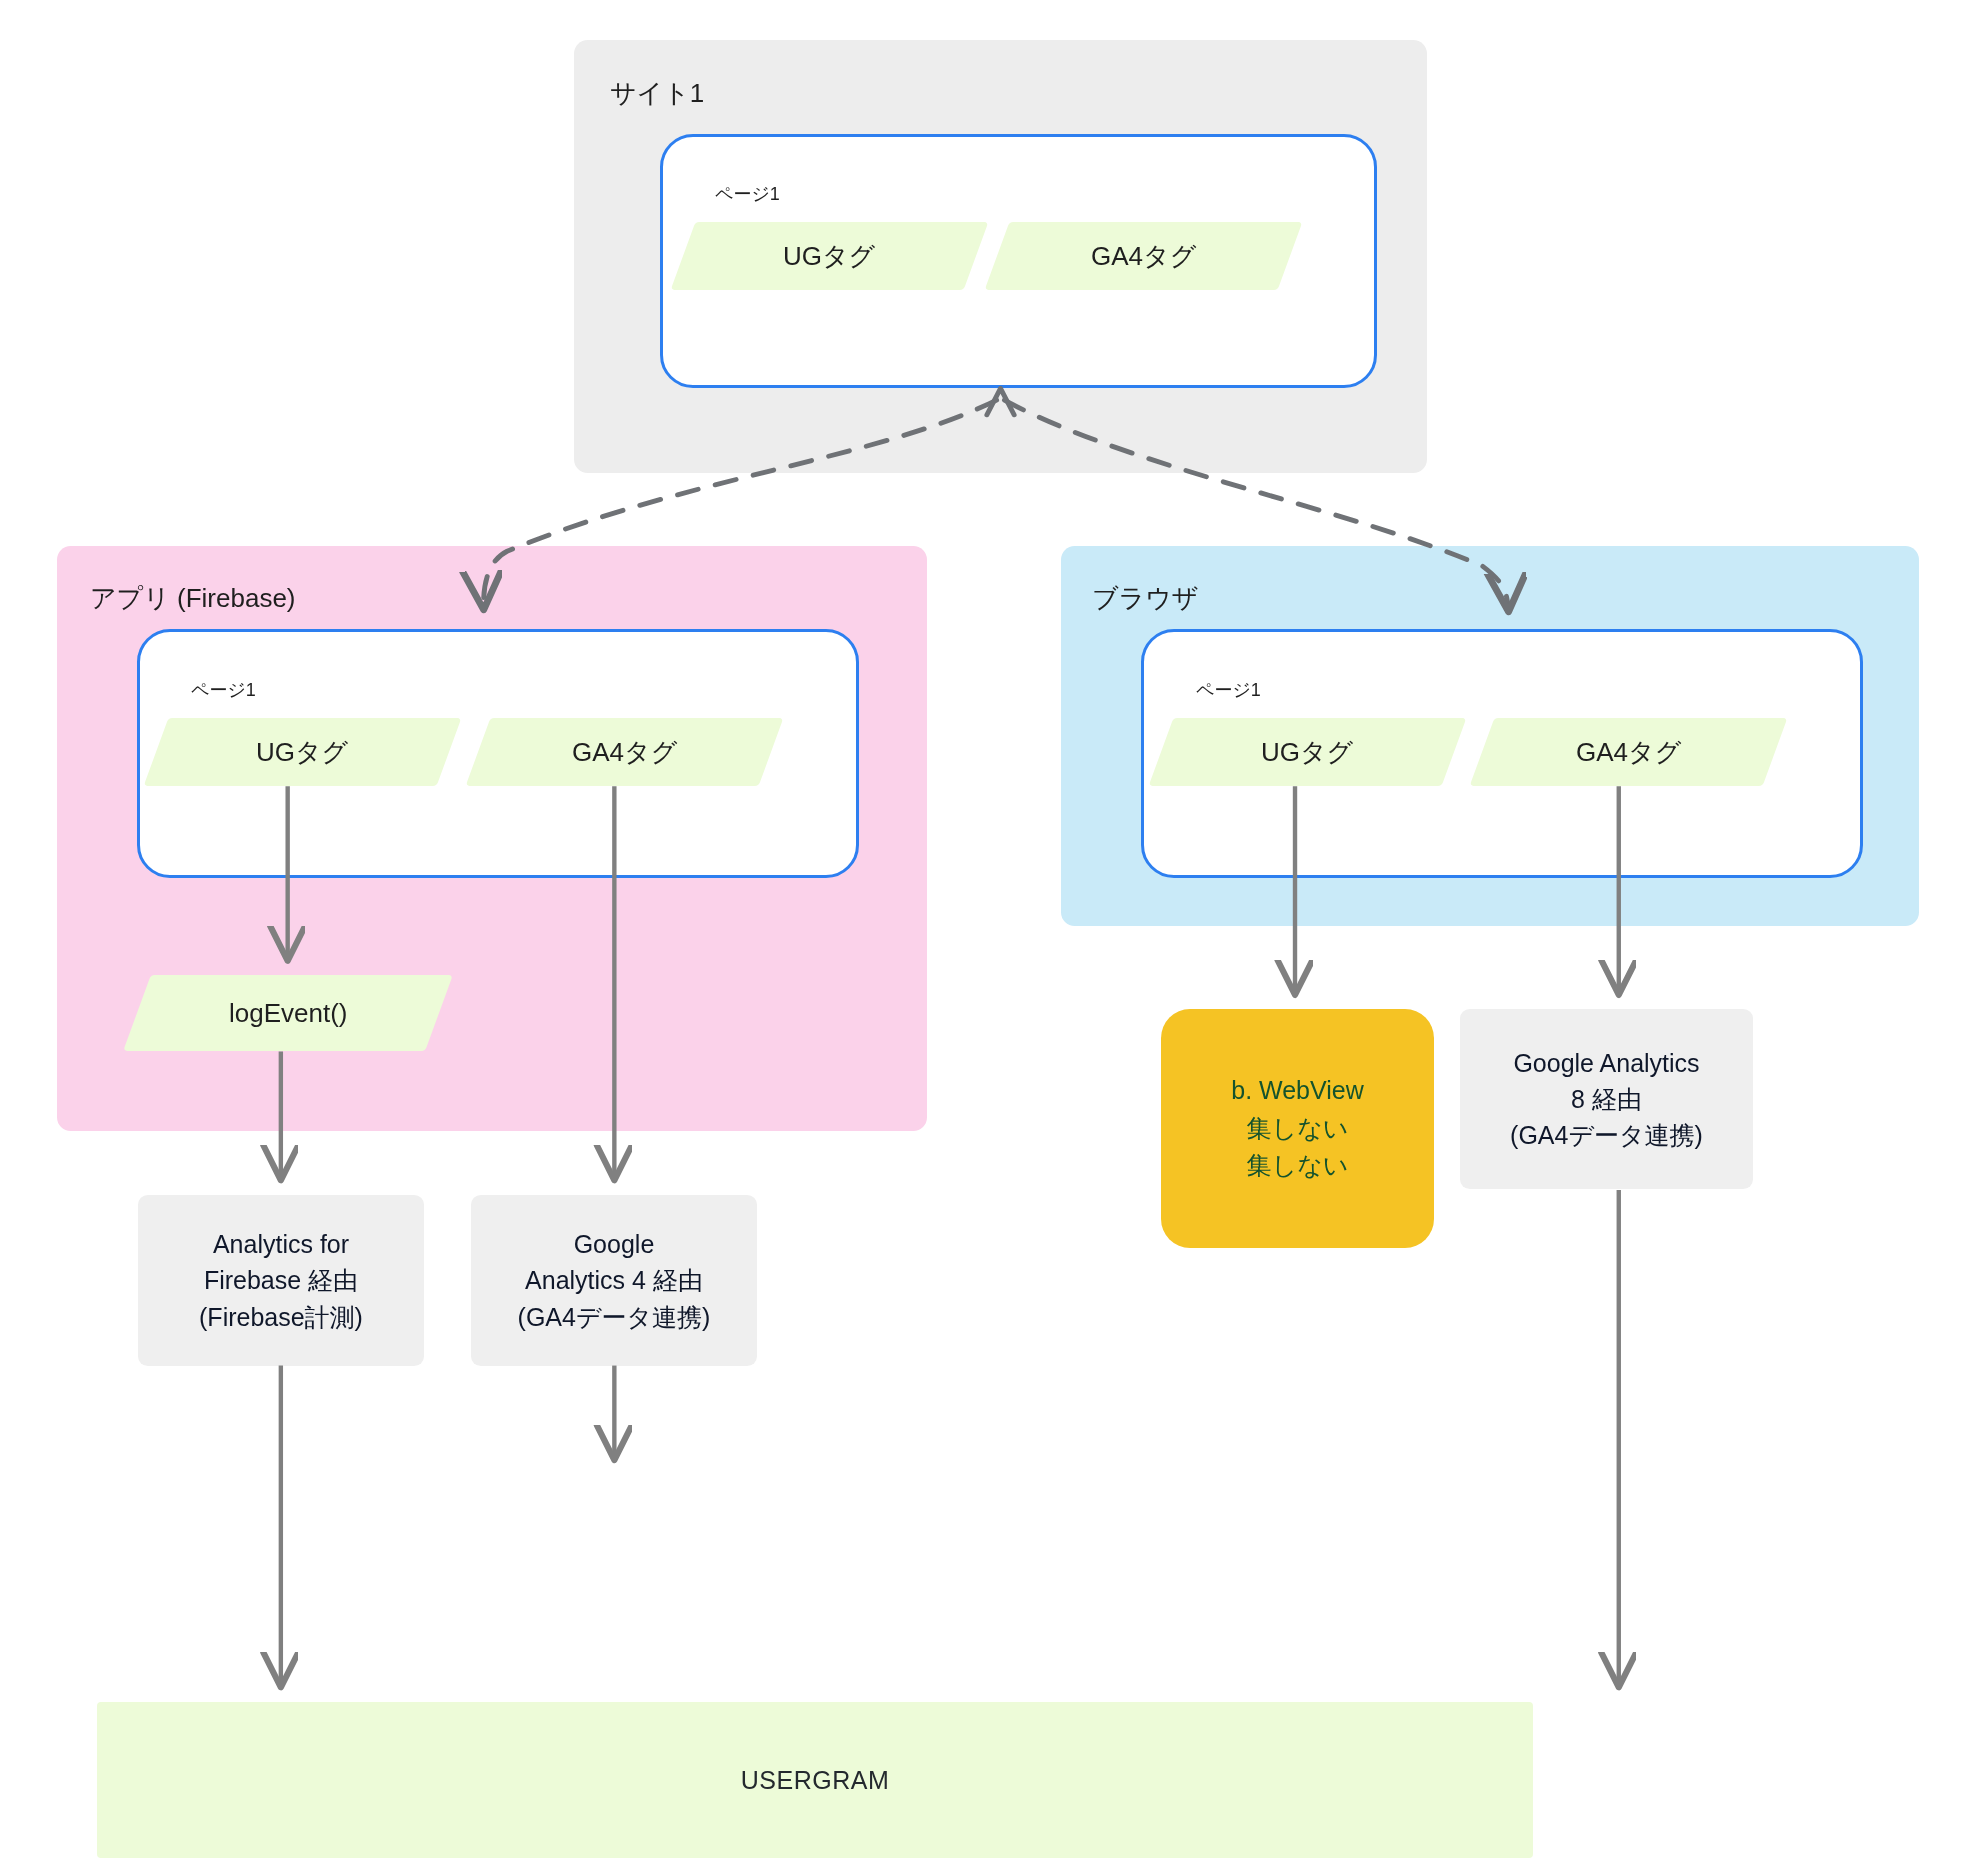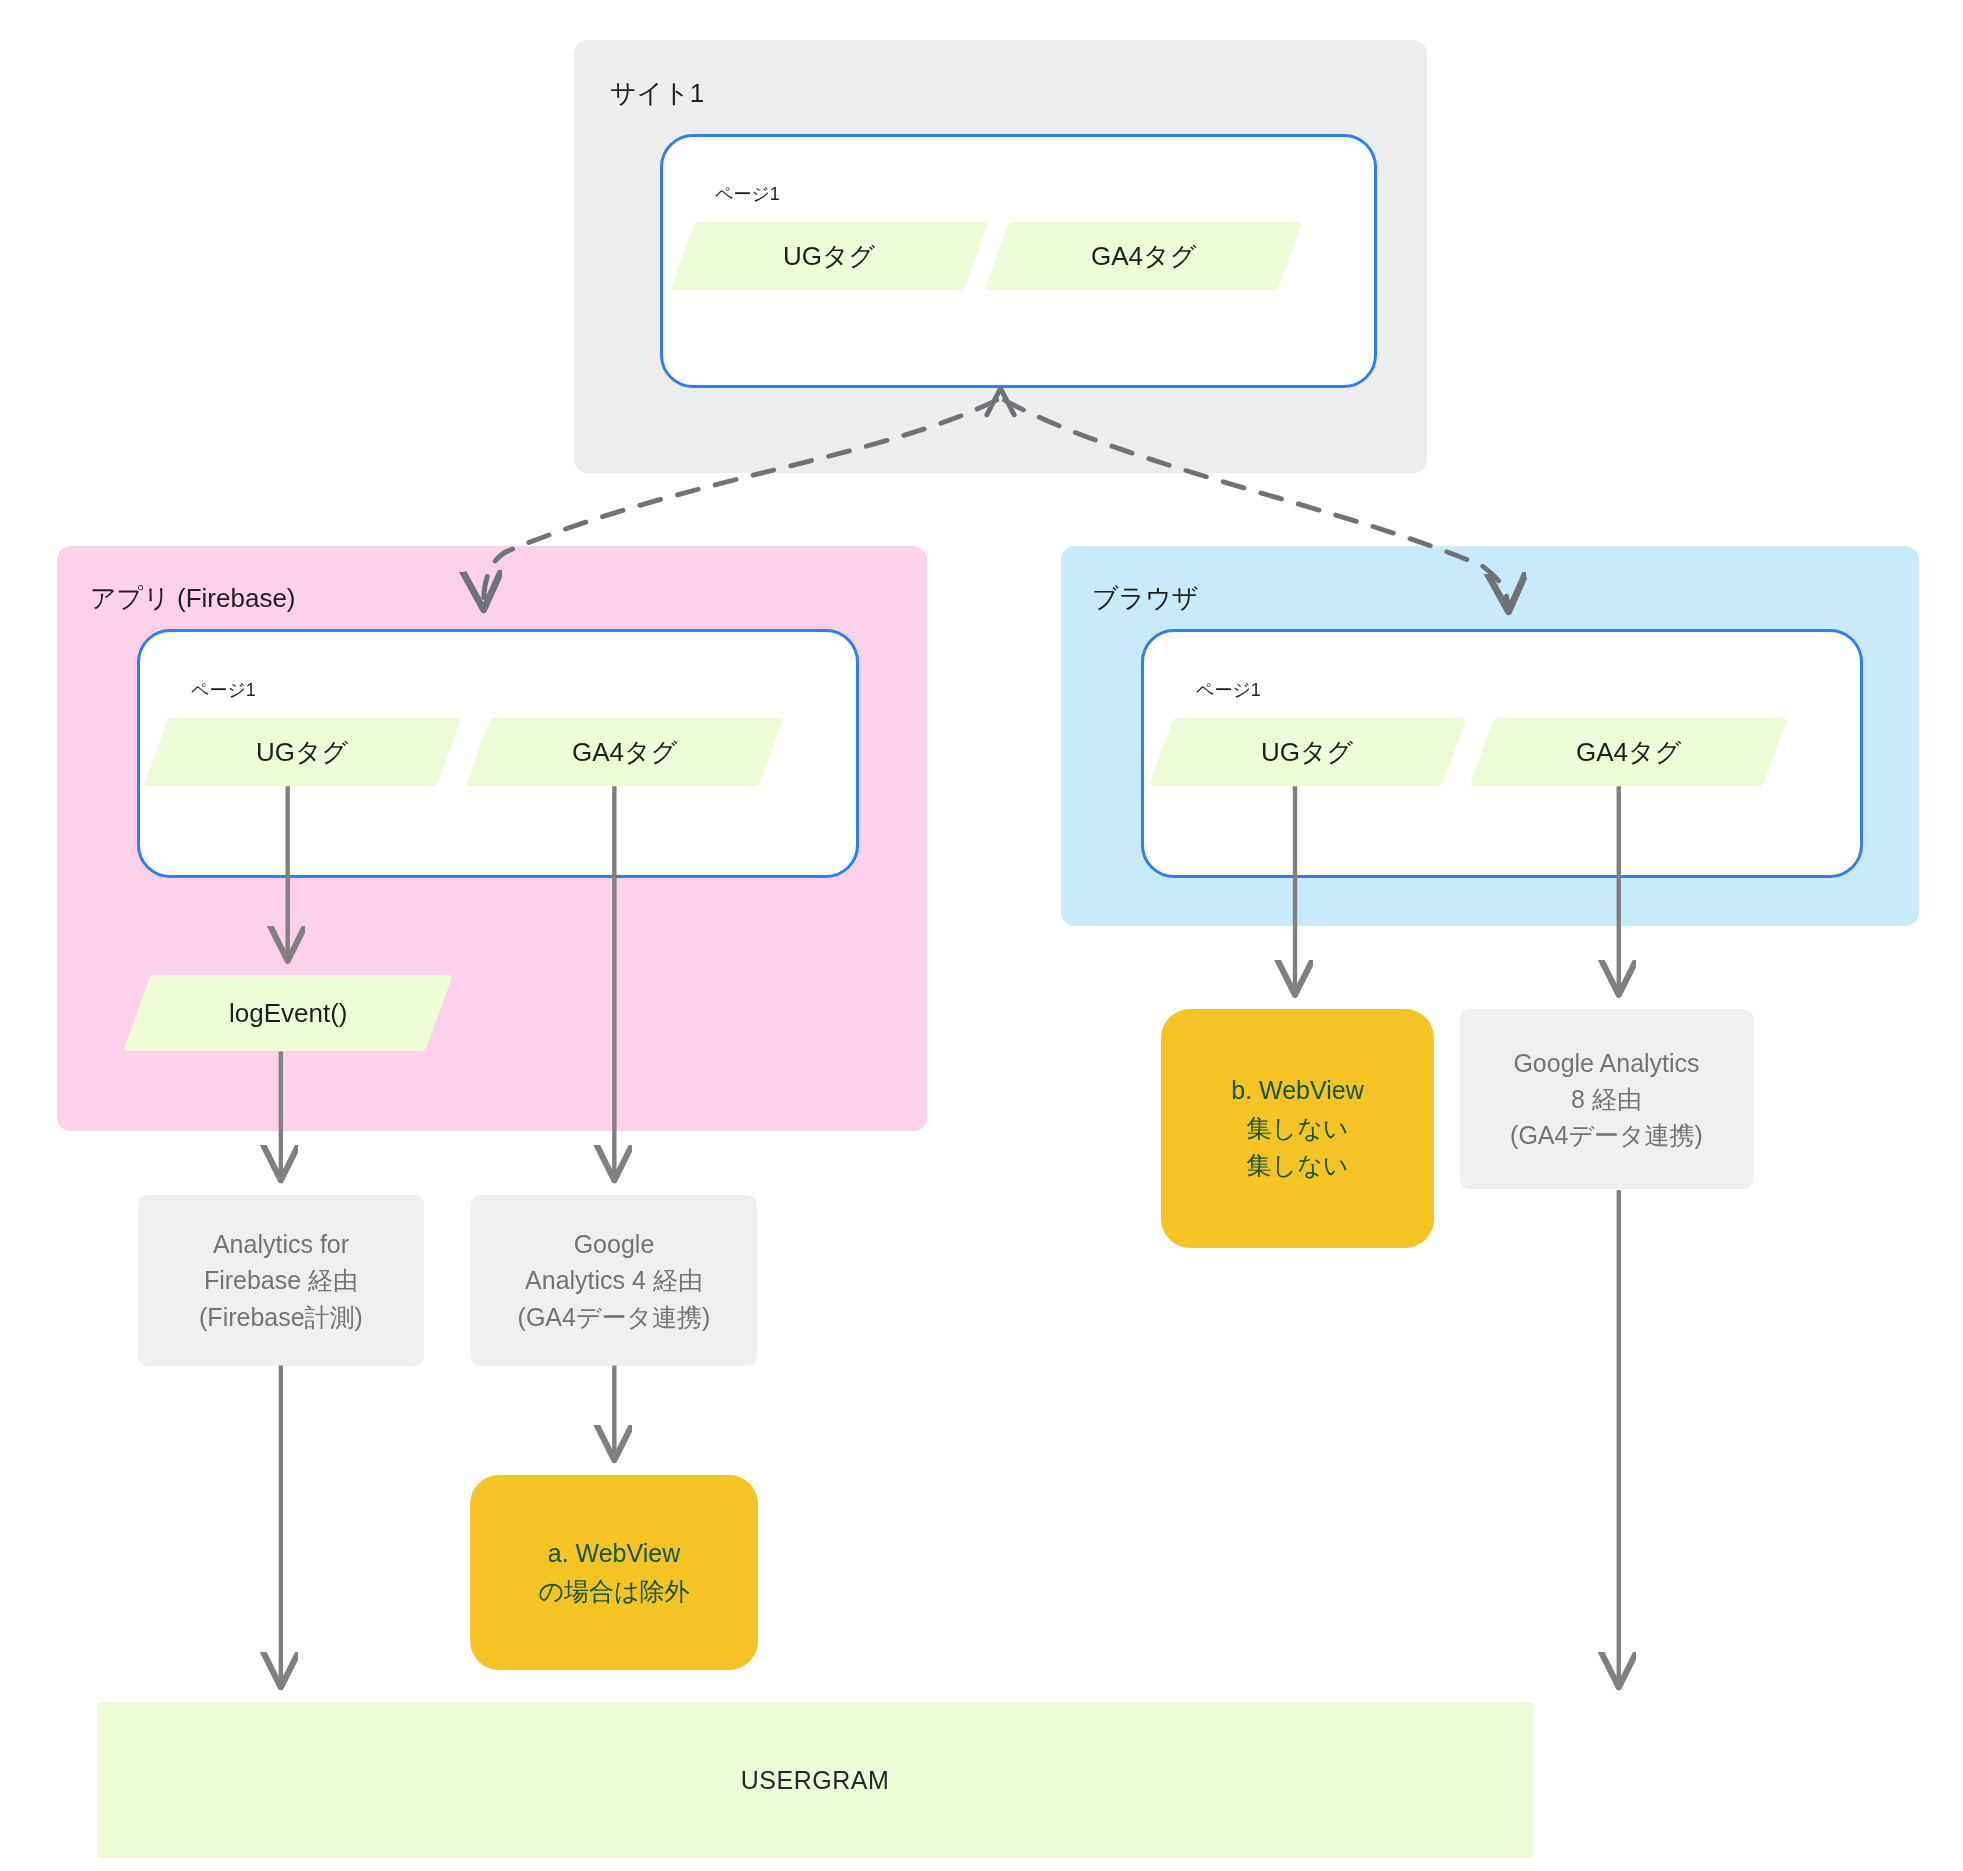--- a/index.html
+++ b/index.html
@@ -72,21 +72,21 @@
   
   .note-grey {
     background: #efefef;
     border-radius: 9.8px;
     display: flex;
     align-items: center;
     justify-content: center;
     text-align: center;
     font-size: 25px;
     line-height: 1.45;
-    color: #737373;
+    color: #0f172a;
     padding: 5.9px;
   }
 
   
   .note-orange {
     background: #f5c324;
     border-radius: 29px;
     display: flex;
     align-items: center;
     justify-content: center;
@@ -191,26 +191,20 @@
   </div>
 
   <div class="abs note-orange" style="left:1161px; top:1009px; width:273px; height:239px;">
     <div>
       <div>b. WebView</div>
       <div>集しない</div>
       <div>集しない</div>
     </div>
   </div>
 
-  <div class="abs note-orange" style="left:470px; top:1475px; width:288px; height:195px;">
-    <div>
-      <div>a. WebView</div>
-      <div>の場合は除外</div>
-    </div>
-  </div>
 
   <div class="abs dest-bar" style="left:97px; top:1702px; width:1436px; height:156px;justify-content:center;">
     <span>USERGRAM</span>
   </div>
 
   <svg id="connectors" viewBox="0 0 2013 1919" xmlns="http://www.w3.org/2000/svg">
     <defs>
       <marker id="arrow-solid" markerWidth="10" markerHeight="10" refX="8" refY="4" orient="auto" markerUnits="strokeWidth">
         <path d="M0,0 L8,4 L0,8" fill="none" stroke="#808080" stroke-width="1.4" stroke-linecap="round" stroke-linejoin="round"></path>
       </marker>

